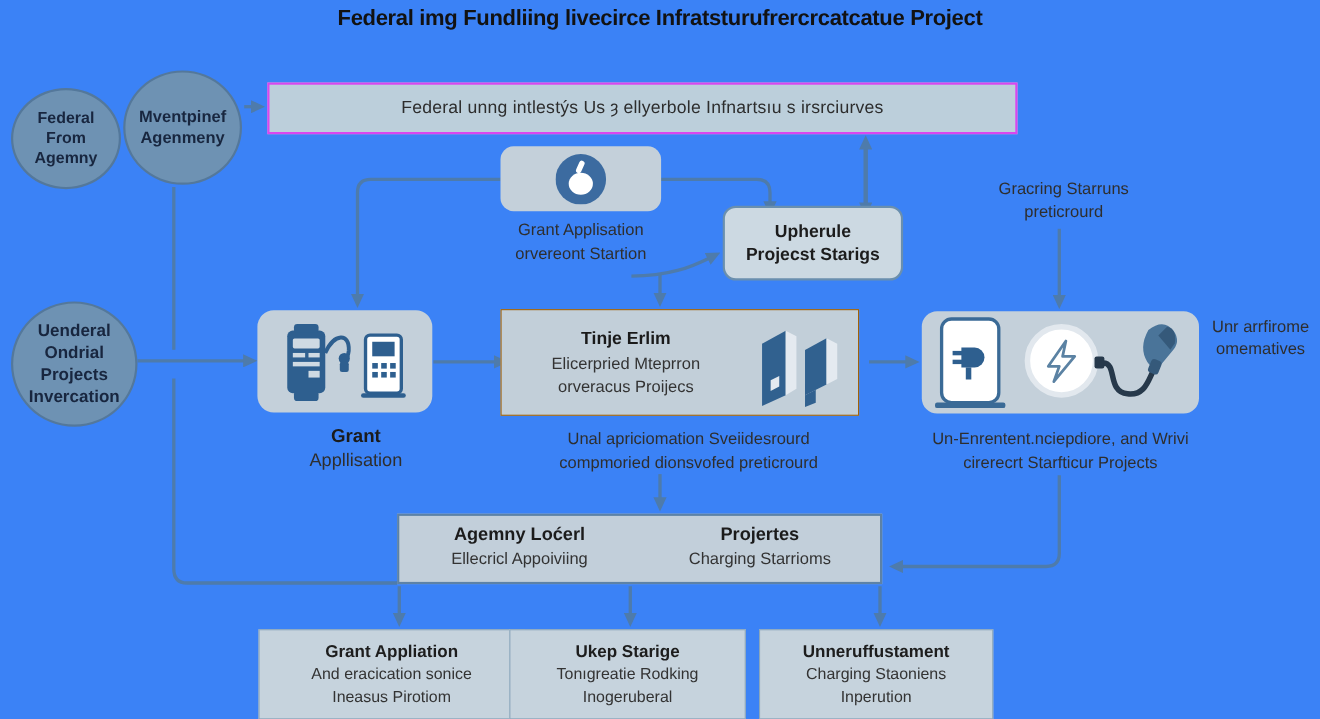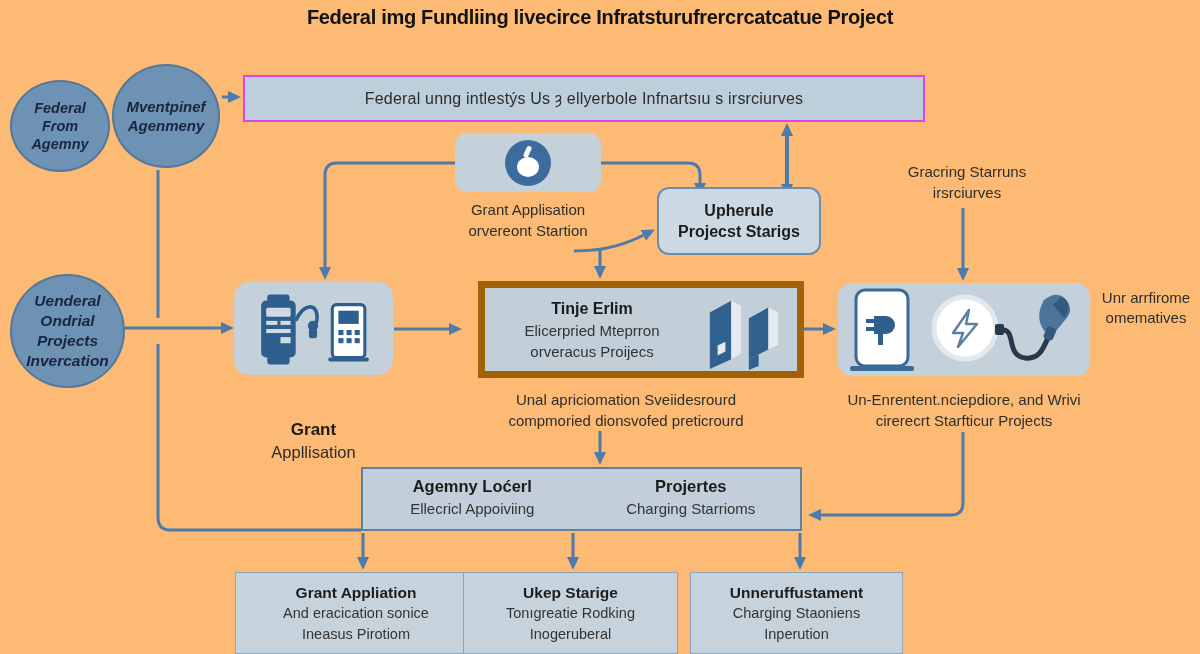--- a/index.html
+++ b/index.html
@@ -1,61 +1,61 @@
 <!DOCTYPE html>
 <html><head>
 <meta charset="utf-8">
 <style>
   html,body{margin:0;padding:0;background:#fff;}
-  .canvas{position:relative;width:1200px;height:654px;background:#fdba74;overflow:hidden;
+  .canvas{position:relative;width:1200px;height:654px;background:#3b82f6;overflow:hidden;
           font-family:"Liberation Sans",sans-serif;}
   .wires{position:absolute;left:0;top:0;z-index:1;pointer-events:none;}
   .node,.caption{position:absolute;z-index:2;box-sizing:border-box;}
   .caption{z-index:3;text-align:center;color:#2e2e2e;font-size:15px;line-height:21px;}
 
   .title{position:absolute;left:0;right:0;top:6px;margin:0;text-align:center;
          font-size:20px;font-weight:bold;color:#121212;letter-spacing:-0.3px;z-index:3;}
 
   .banner{left:243px;top:75px;width:682px;height:47px;background:#bccfdb;
           border:2px solid #d946ef;display:flex;align-items:center;justify-content:center;
           font-size:16px;color:#2d2d2d;letter-spacing:0.2px;text-align:center;}
 
   .circle{border-radius:50%;background:#6e92b3;border:2px solid #54789b;display:flex;
           flex-direction:column;align-items:center;justify-content:center;text-align:center;
-          font-weight:bold;color:#18263f;font-style:italic;}
+          font-weight:bold;color:#18263f;}
   .c1{left:10px;top:80px;width:100px;height:92px;font-size:14.5px;line-height:18px;z-index:2;}
   .c2{left:112px;top:64px;width:108px;height:104px;font-size:15px;line-height:19px;z-index:2;}
   .c3{left:10px;top:274px;width:115px;height:114px;font-size:15.5px;line-height:20px;}
 
   .rbox{background:#c4d0da;border-radius:12px;display:flex;align-items:center;justify-content:center;}
   .approval-box{left:455px;top:133px;width:146px;height:59px;}
   .grant-box{left:234px;top:282px;width:159px;height:93px;border-radius:15px;}
   .right-box{left:838px;top:283px;width:252px;height:93px;border-radius:14px;}
 
   .upherule-box{left:657px;top:187px;width:164px;height:68px;background:#ccd9e2;
     border:2px solid #6a8fae;border-radius:12px;display:flex;flex-direction:column;
     align-items:center;justify-content:center;font-weight:bold;font-size:16px;
     line-height:21px;color:#1c1c1c;text-align:center;}
 
-  .center-box{left:478px;top:281px;width:326px;height:97px;background:#c2cfd9;
-    border:7px solid #a16207;display:flex;}
+  .center-box{left:455px;top:281px;width:326px;height:97px;background:#c2cfd9;
+    border:1px solid #a16207;display:flex;}
   .center-text{flex:1;display:flex;flex-direction:column;justify-content:center;
     text-align:center;padding-left:12px;}
   .center-title{font-weight:bold;font-size:16px;color:#1a1a1a;line-height:22px;}
   .center-line{font-size:15px;color:#333;line-height:21px;}
   .center-icon{width:110px;display:flex;align-items:center;justify-content:center;}
 
   .wide-box{left:361px;top:467px;width:441px;height:64px;background:#c2cfda;
     border:2px solid #5d82a6;display:flex;text-align:center;padding-top:6px;}
   .wide-col{width:50%;}
   .wide-title{font-weight:bold;font-size:16.5px;color:#1b1b1b;line-height:23px;}
   .wide-sub{font-size:15px;color:#333;line-height:22px;}
 
   .approval-caption{left:428px;top:199px;width:200px;}
-  .grant-caption{left:238px;top:385px;width:151px;font-size:16.5px;line-height:23px;margin-top:33px;}
+  .grant-caption{left:248px;top:385px;width:151px;font-size:16.5px;line-height:23px;}
   .grant-caption .b{font-weight:bold;font-size:17px;color:#1b1b1b;}
   .center-caption{left:458px;top:389px;width:336px;}
   .right-caption{left:818px;top:389px;width:292px;}
   .gracring-caption{left:877px;top:161px;width:180px;}
   .side-text{left:1092px;top:288px;width:108px;font-size:15px;line-height:20px;}
 
   .bottom-box{top:572px;height:82px;background:#c6d3dd;border:1.5px solid #8aa6bb;
     text-align:center;padding-top:9px;}
   .bb1{left:235px;width:242px;} .bb2{left:463px;width:215px;} .bb3{left:690px;width:213px;}
   .bottom-title{font-weight:bold;font-size:15.5px;color:#1d1d1d;line-height:21px;}
@@ -204,21 +204,21 @@
         <rect x="147" y="38" width="9" height="11" rx="2" fill="#27394b"></rect>
         <path d="M 155 44 C 168 44 158 70 177 72 C 194 74 196 58 202 48" stroke="#27394b" stroke-width="5" fill="none"></path>
         <path d="M 196 14 q 14 -11 23 1 q 7 10 -2 19 l -9 11 q -7 7 -13 -2 q -8 -13 1 -29 z" fill="#4a7499"></path>
         <path d="M 213 11 q 9 2 7 15 l -4 6 l -11 -13 z" fill="#35597a"></path>
         <rect x="197" y="41" width="10" height="13" rx="3" fill="#35597a" transform="rotate(22 202 47)"></rect>
       </g>
     </svg>
   </div>
   <div class="caption gracring-caption">
     <div>Gracring Starruns</div>
-    <div>irsrciurves</div>
+    <div>preticrourd</div>
   </div>
   <div class="caption side-text">
     <div>Unr arrfirome</div>
     <div>omematives</div>
   </div>
   <div class="caption right-caption">
     <div>Un-Enrentent.nciepdiore, and Wrivi</div>
     <div>cirerecrt Starfticur Projects</div>
   </div>
 

